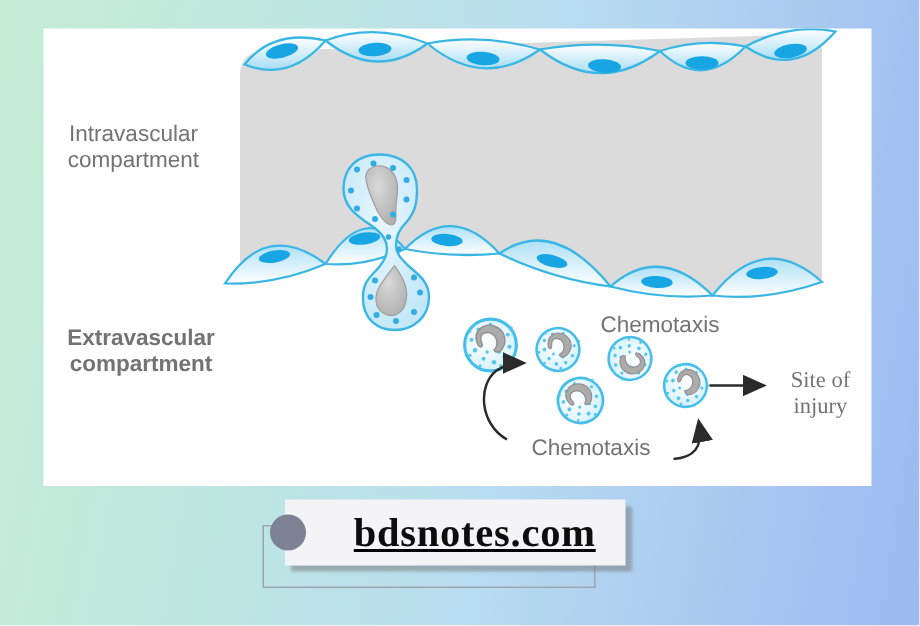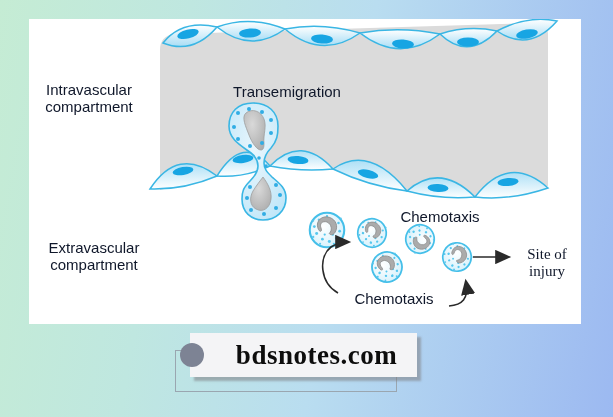--- a/index.html
+++ b/index.html
@@ -10,36 +10,36 @@
     overflow:hidden;
     background:linear-gradient(100deg,#c5ecd4 0%,#bfe7e0 28%,#b9ddf0 55%,#9cb9f1 100%);
   }
   #panel{
     position:absolute;left:29px;top:19px;width:552px;height:305px;
     background:#ffffff;
   }
   #panel svg{position:absolute;left:0;top:0;}
   .lbl{
     position:absolute;
-    color:#0f172a;
+    color:#737373;
     font-size:15px;
     line-height:17px;
     text-align:center;
     white-space:nowrap;
   }
   
   #wm-outline{
     position:absolute;left:175px;top:350px;width:220px;height:40px;
     border:1px solid #9aa6b0;background:transparent;
   }
   #wm-badge{
     position:absolute;left:190px;top:333px;width:227px;height:44px;
     background:#f4f4f6;
     box-shadow:4px 4px 2px rgba(125,125,130,0.55);
-    display:flex;align-items:center;justify-content:center;
+    display:flex;align-items:center;justify-content:center;text-decoration:underline;
   }
   #wm-badge .dot{
     position:absolute;left:-10px;top:10px;width:24px;height:24px;
     border-radius:50%;background:#7d8394;
   }
   #wm-badge .txt{
     font-family:"Liberation Serif", serif;
     font-weight:700;font-size:27px;color:#0d0d0d;
     padding-left:26px;letter-spacing:0.5px;
   }
@@ -184,25 +184,24 @@
         <path d="M338,293 C320,283 318,257 331,247 C337,243 342,242 348,242" marker-end="url(#ah)"></path>
         <path d="M449,306 C462,305 469,299 466,282" marker-end="url(#ah)"></path>
         <path d="M473,257 L508,257" marker-end="url(#ah)"></path>
       </g>
     </svg>
 
     <div class="lbl" style="left:5px;top:62px;width:110px;">
       <span>Intravascular</span><br>
       <span>compartment</span>
     </div>
-    <div class="lbl" style="left:7px;top:220px;width:116px;">
+    <div class="lbl" style="left:7px;top:198px;width:116px;font-weight:bold;">
       <span>Extravascular</span><br>
       <span>compartment</span>
     </div>
-    <div class="lbl" style="left:183px;top:64px;width:150px;">Transemigration</div>
     <div class="lbl" style="left:351px;top:189px;width:120px;">Chemotaxis</div>
     <div class="lbl" style="left:305px;top:271px;width:120px;">Chemotaxis</div>
     <div class="lbl" style="left:485px;top:227px;width:66px;font-family:Liberation Serif, serif;">
       <span>Site of</span><br>
       <span>injury</span>
     </div>
   </div>
 
   <div id="wm-outline"></div>
   <div id="wm-badge">

